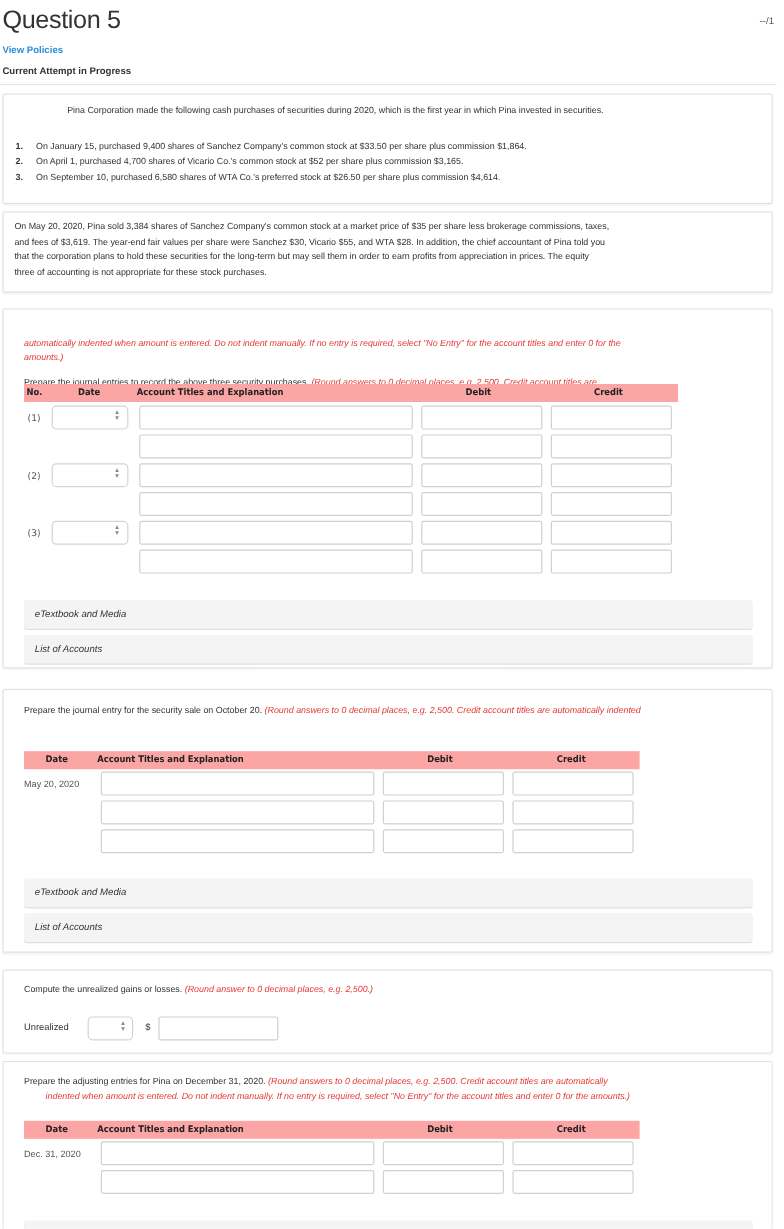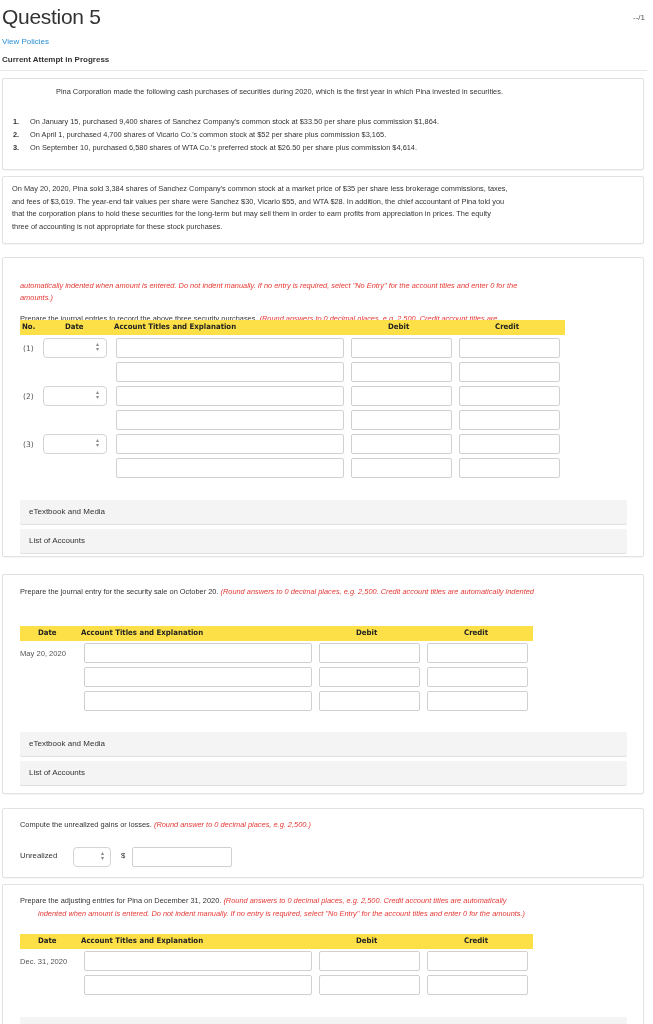--- a/index.html
+++ b/index.html
@@ -1,41 +1,41 @@
 <!DOCTYPE html>
 <html><head>
 <meta charset="utf-8">
 <style>
   * { box-sizing: border-box; margin: 0; padding: 0; }
   html, body { width: 653px; height: 1024px; overflow: hidden; background: #fff; }
   body { font-family: "Liberation Sans", sans-serif; color: #333; font-size: 8px; position: relative; }
 
   .title { position: absolute; left: 2px; top: 5px; font-size: 21px; color: #333; font-weight: normal; letter-spacing: -0.3px; }
   .score { position: absolute; right: 8px; top: 13px; font-size: 8px; color: #555; }
-  .view-policies { position: absolute; left: 2px; top: 37px; font-size: 8px; color: #2a8fd6; text-decoration: none; }
+  .view-policies { position: absolute; left: 2px; top: 37px; font-size: 8px; color: #2a8fd6; text-decoration: none; font-weight: bold; }
   .attempt { position: absolute; left: 2px; top: 55px; font-size: 8px; color: #333; font-weight: bold; }
   .top-rule { position: absolute; left: 0; right: 6px; top: 70px; border-top: 1px solid #e6e6e6; }
 
   .panel { position: absolute; left: 2px; width: 642px; background: #fff; border: 1px solid #e2e2e2; border-radius: 2px; box-shadow: 0 1px 1px rgba(0,0,0,0.04); }
   .txt { position: absolute; font-size: 7.4px; line-height: 12.5px; color: #333; }
   .red { color: #e53935; font-style: italic; }
 
   ol.purchases { position: absolute; left: 10px; top: 36px; list-style: none; font-size: 7.4px; line-height: 13px; }
   ol.purchases li { position: relative; padding-left: 17px; }
   ol.purchases li .num { position: absolute; left: 0; top: 0; font-weight: bold; }
 
-  .thead { position: absolute; height: 15px; background: #fde047; }
+  .thead { position: absolute; height: 15px; background: #fca5a5; }
   .th { position: absolute; top: 2px; font-size: 7.6px; font-weight: bold; color: #222; font-family: "DejaVu Sans", sans-serif; transform: scaleX(0.92); transform-origin: left; }
   .box { position: absolute; height: 20px; background: #fff; border: 1px solid #d0d0d0; border-radius: 2px; }
   .sel { position: absolute; height: 20px; background: #fff; border: 1px solid #d4d4d4; border-radius: 4px; }
   .sel .arrows { position: absolute; right: 7px; top: 3px; font-size: 6px; line-height: 5px; color: #888; text-align: center; }
   .rowno { position: absolute; font-size: 7.6px; color: #555; font-family: "DejaVu Sans", sans-serif; }
 
   .bar { position: absolute; height: 24px; background: #f4f4f4; border-radius: 2px; box-shadow: 0 1px 0 #e0e0e0; }
-  .bar span { position: absolute; left: 9px; top: 7px; font-size: 8px; color: #333; }
+  .bar span { position: absolute; left: 9px; top: 7px; font-size: 8px; color: #333; font-style: italic; }
 </style>
 </head>
 <body>
 
 <div class="title">Question 5</div>
 <div class="score">--/1</div>
 <a class="view-policies">View Policies</a>
 <div class="attempt">Current Attempt in Progress</div>
 <div class="top-rule"></div>
 

